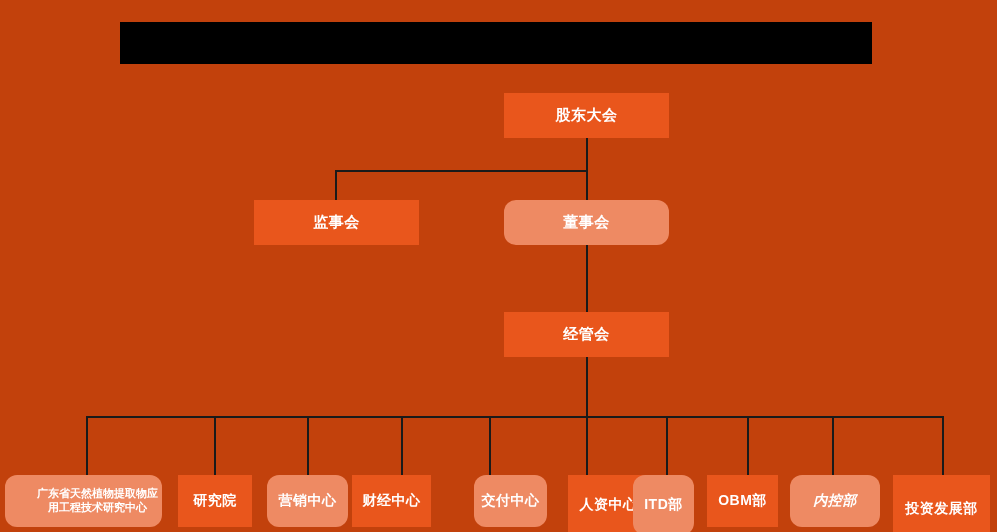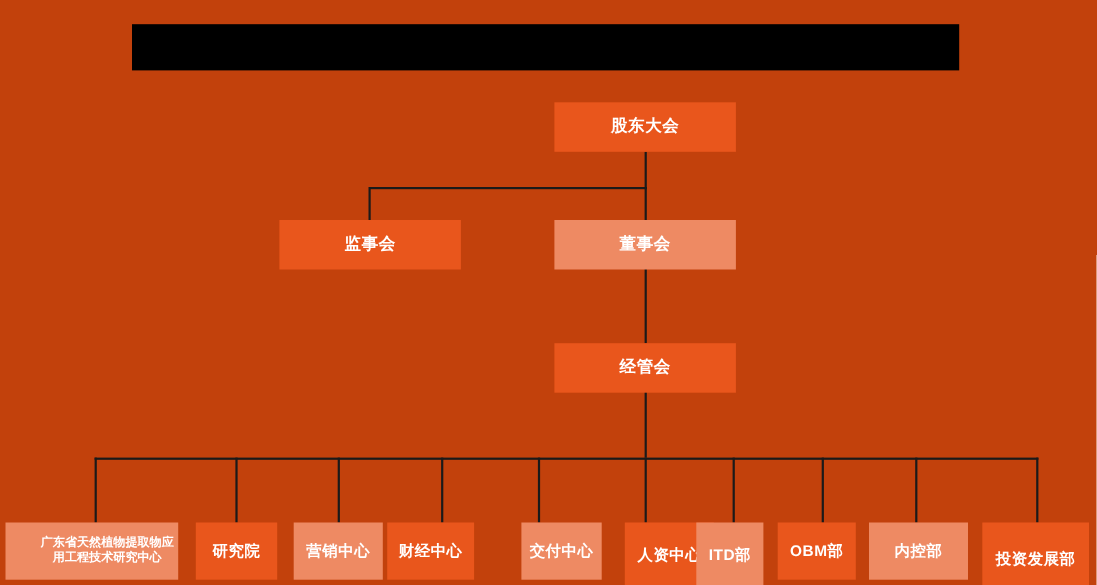--- a/index.html
+++ b/index.html
@@ -47,21 +47,21 @@
     align-items: center;
     justify-content: center;
     text-align: center;
     color: #ffffff;
     box-sizing: border-box;
     line-height: 1.25;
     letter-spacing: 0.5px;
     font-weight: bold;
   }
   .node.dark  { background: #E9561C; }
-  .node.light { background: #EE8A63; }
+  .node.light { background: #EE8A63; border-radius: 12px; }
 
   .node .label {
     display: block;
     white-space: pre-line;
     padding: 0 4px;
   }
 
   .t-lg  { font-size: 15px; }
   .t-sm  { font-size: 14px; text-align: center; }
   .t-xs  { font-size: 11px; font-weight: bold; letter-spacing: 0px; }
@@ -139,21 +139,21 @@
   </div>
 
   <div class="node light" style="left:633px; top:475px; width:61px; height:60px;">
     <span class="label t-sm">ITD部</span>
   </div>
 
   <div class="node dark" style="left:707px; top:475px; width:71px; height:52px;">
     <span class="label t-sm">OBM部</span>
   </div>
 
-  <div class="node light" style="left:790px; top:475px; width:90px; height:52px;">
+  <div class="node light" style="left:790px; top:475px; width:90px; height:52px;font-style:italic;">
     <span class="label t-sm">内控部</span>
   </div>
 
   <div class="node dark" style="left:893px; top:475px; width:97px; height:68px;">
     <span class="label t-sm">投资发展部</span>
   </div>
 
 </div>
 
 </body></html>

